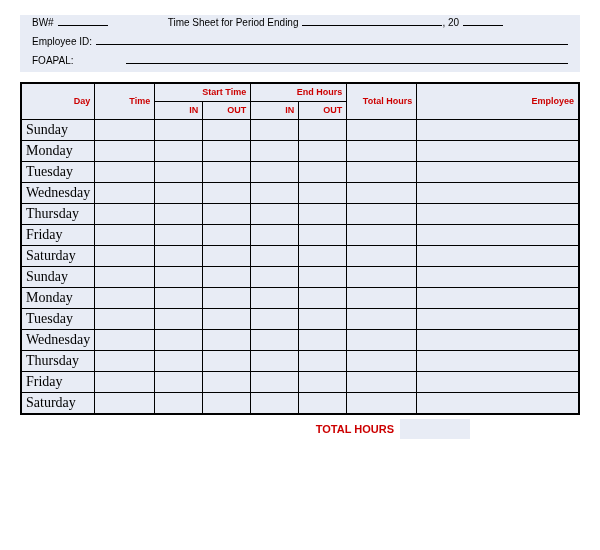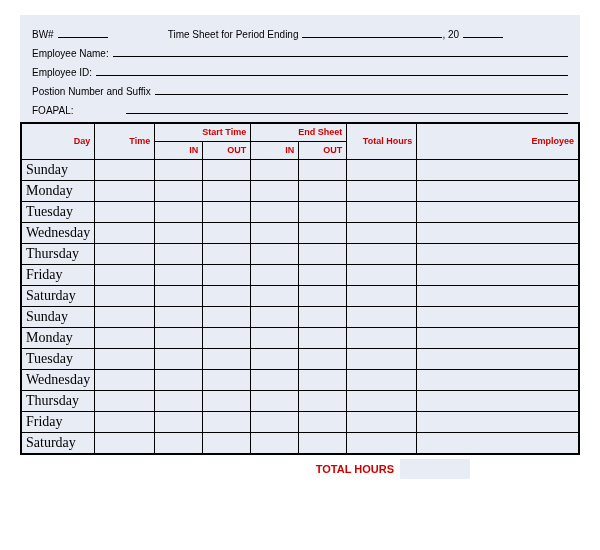--- a/index.html
+++ b/index.html
@@ -11,21 +11,22 @@
     background: #fff;
     width: 600px;
     height: 550px;
   }
   .page {
     padding: 15px 20px;
     background: #fff;
   }
   .header-block {
     background: #e8ecf5;
-    padding: 12px 12px 6px 12px;
+    padding: 0 12px 6px 12px;
+    margin-bottom: 10px;
   }
   .header-row {
     display: flex;
     align-items: baseline;
     margin-bottom: 6px;
     font-size: 10px;
   }
   .header-row:last-child { margin-bottom: 0; gap: 48px; }
   .label { white-space: nowrap; margin-right: 4px; }
   .line {
@@ -103,29 +104,21 @@
     <div class="header-row">
       <span class="label">BW#</span>
       <span class="short-line"></span>
       <span class="gap"></span>
       <span class="label">Time Sheet for Period Ending</span>
       <span class="mid-line"></span>
       <span class="label">, 20</span>
       <span class="tiny-line"></span>
     </div>
     <div class="header-row">
-      <span class="label">Employee Name:</span>
-      <span class="line"></span>
-    </div>
-    <div class="header-row">
       <span class="label">Employee ID:</span>
-      <span class="line"></span>
-    </div>
-    <div class="header-row">
-      <span class="label">Postion Number and Suffix</span>
       <span class="line"></span>
     </div>
     <div class="header-row">
       <span class="label">FOAPAL:</span>
       <span class="line"></span>
     </div>
   </div>
 
   <table class="main-table">
     <colgroup>
@@ -136,21 +129,21 @@
         <col class="io">
         <col class="io">
       <col class="total">
         <col class="remarks">
     </colgroup>
     <thead>
       <tr>
         <th rowspan="2" class="red">Day</th>
         <th rowspan="2" class="red">Time</th>
         <th colspan="2" class="red">Start Time</th>
-        <th colspan="2" class="red">End Sheet</th>
+        <th colspan="2" class="red">End Hours</th>
         <th rowspan="2" class="red">Total Hours</th>
         <th rowspan="2" class="red">Employee</th>
       </tr>
       <tr>
         <th class="red">IN</th>
         <th class="red">OUT</th>
         <th class="red">IN</th>
         <th class="red">OUT</th>
       </tr>
     </thead>

